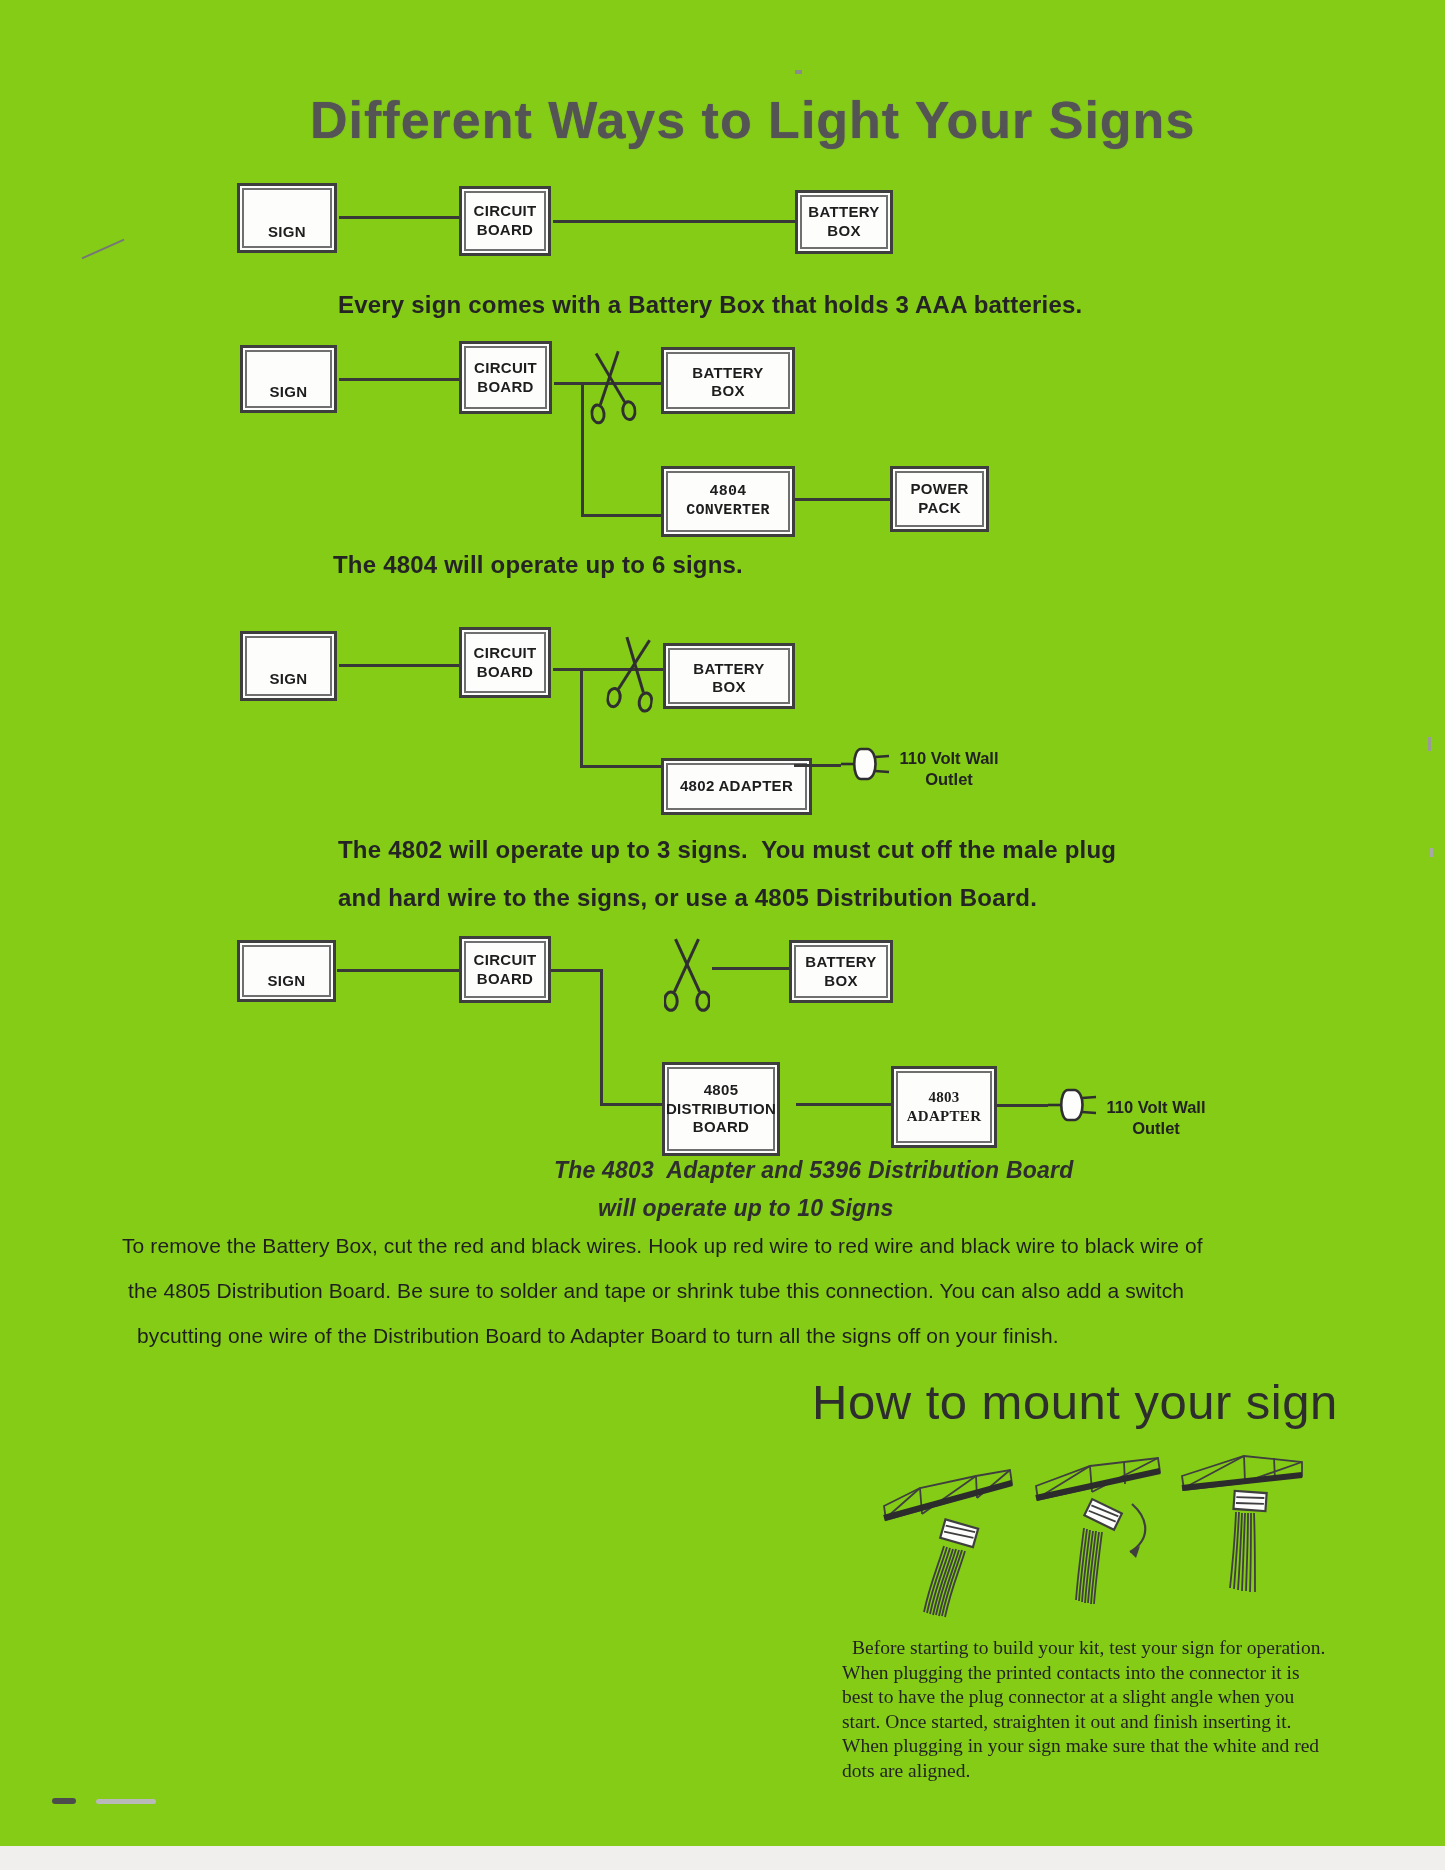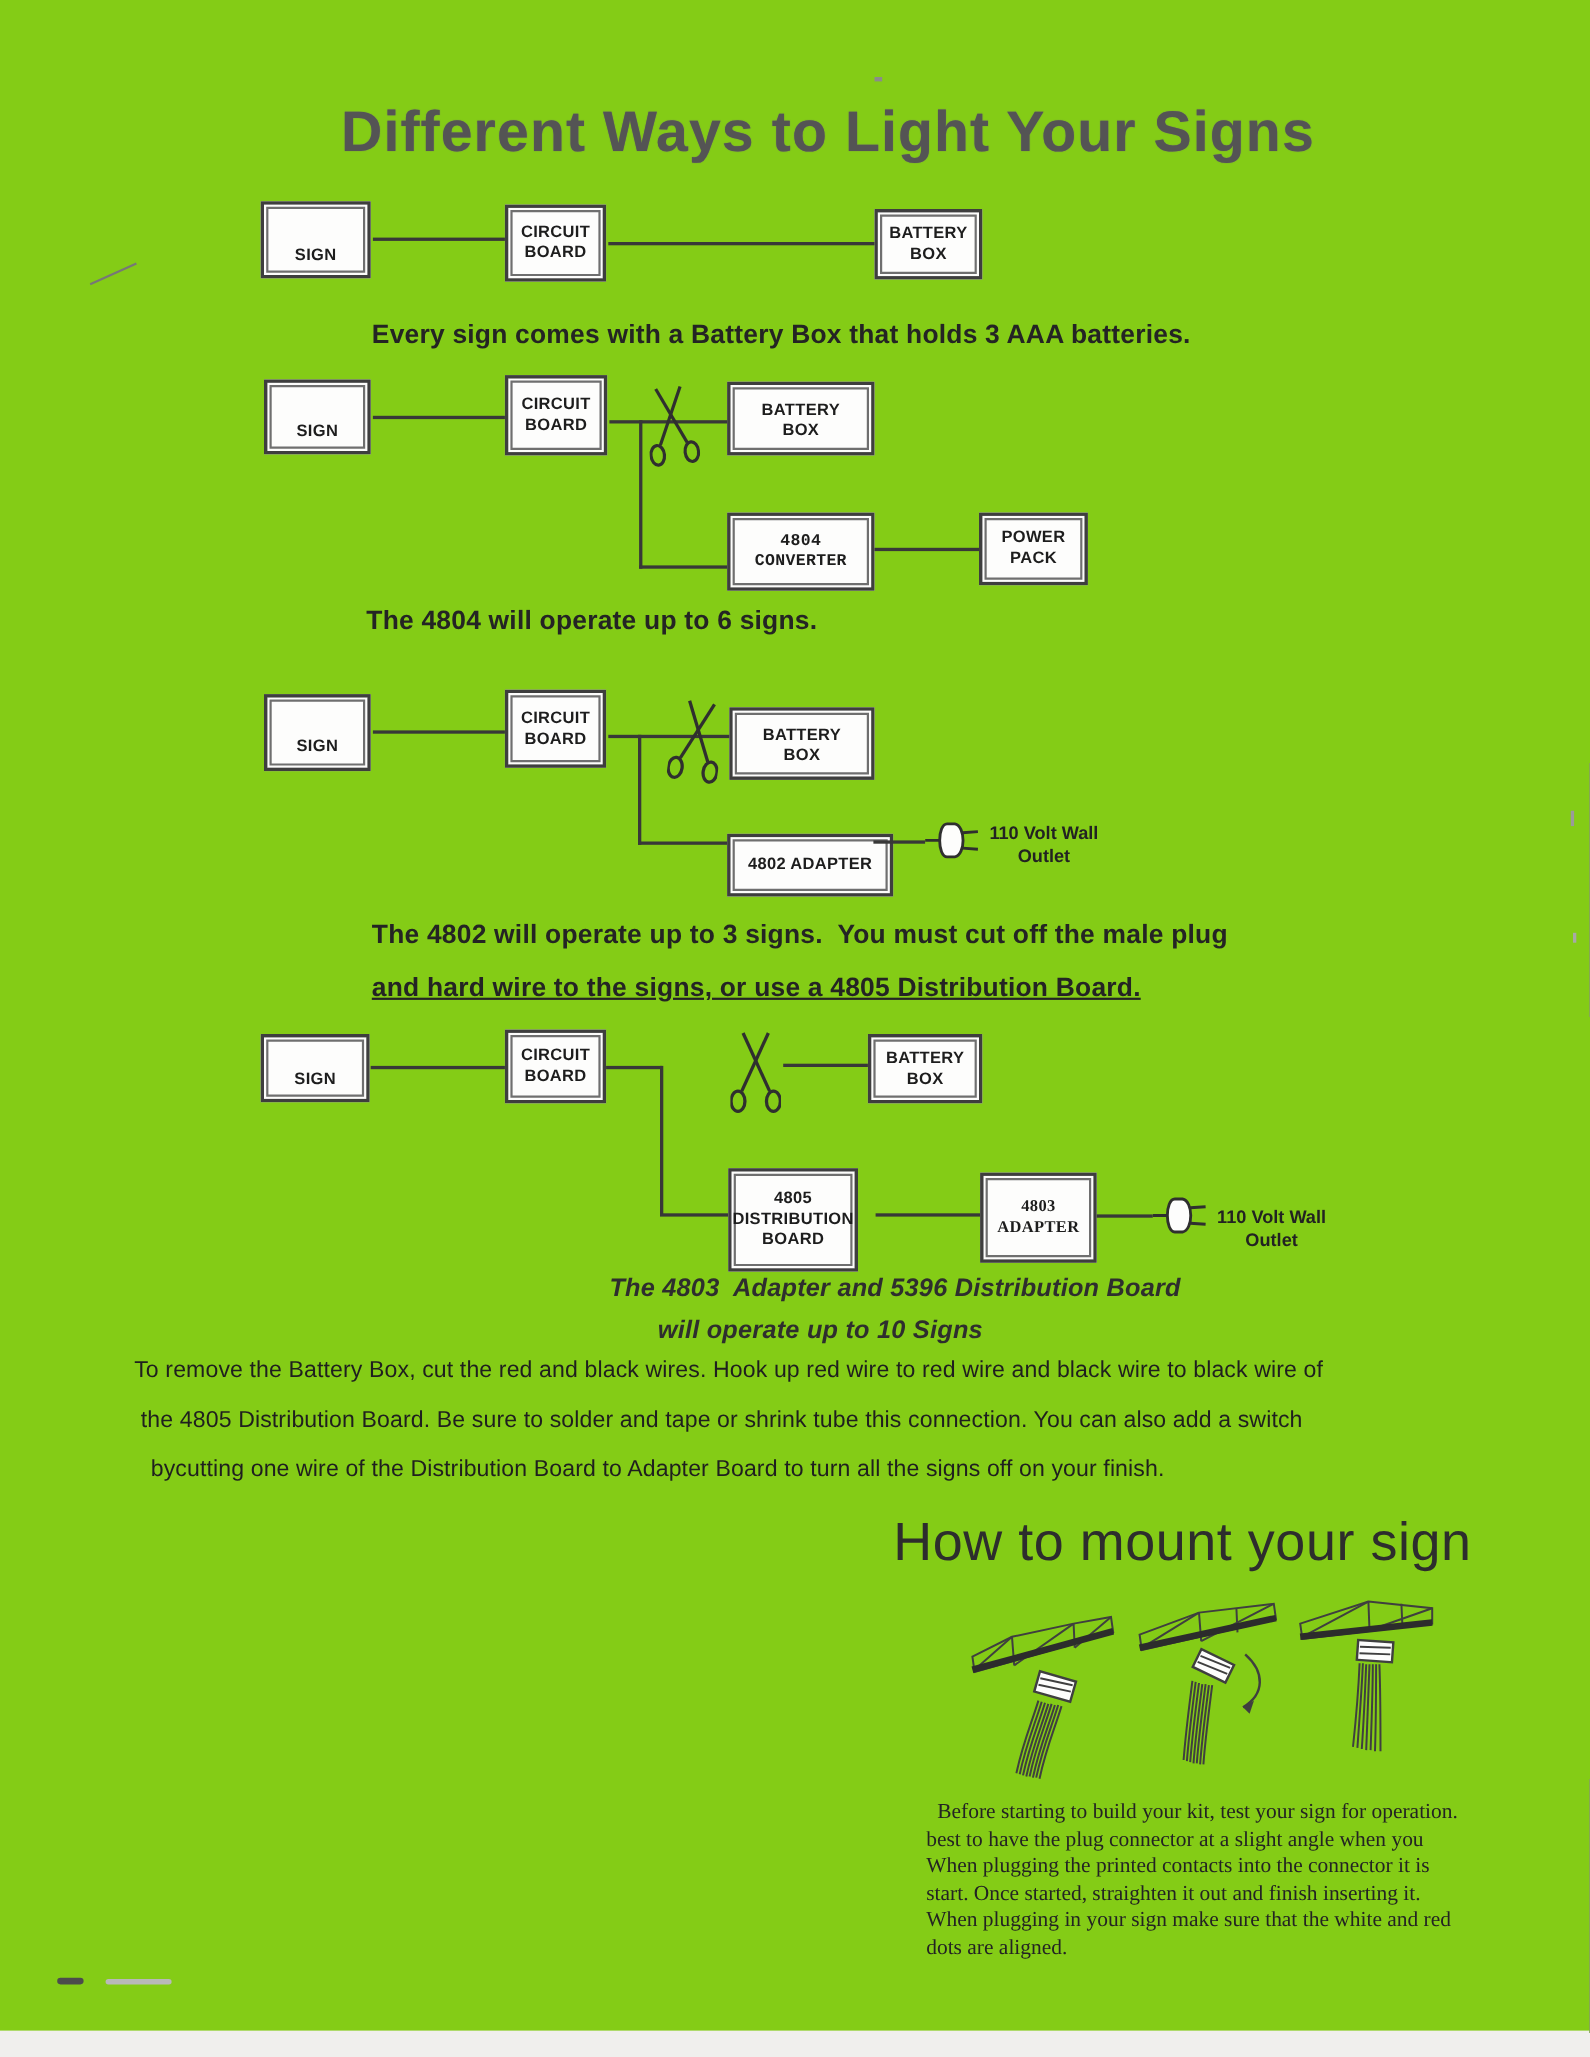--- a/index.html
+++ b/index.html
@@ -112,21 +112,21 @@
     <div class="icon" style="left:841px; top:742px;">
       <svg width="52" height="44" viewBox="0 0 52 44" fill="none" stroke="#2f2f2f" stroke-width="2.6">
         <line x1="0" y1="22" x2="13" y2="22"></line>
         <path d="M20 7 C11 7 11 37 20 37 L27 37 C37 35 37 9 27 7 Z" fill="#fdfdfc"></path>
         <line x1="34" y1="15" x2="48" y2="14"></line>
         <line x1="34" y1="29" x2="48" y2="30"></line>
       </svg>
     </div>
     <div class="outlet" style="left:893px; top:748px;">110 Volt Wall Outlet</div>
     <div class="caption" style="left:338px; top:836px;">The 4802 will operate up to 3 signs.  You must cut off the male plug</div>
-    <div class="caption" style="left:338px; top:884px;text-decoration:underline;">and hard wire to the signs, or use a 4805 Distribution Board.</div>
+    <div class="caption" style="left:338px; top:884px;">and hard wire to the signs, or use a 4805 Distribution Board.</div>
   </div>
 
   <div>
     <div class="box" style="left:237px; top:940px; width:99px; height:62px; align-items:flex-end; padding-bottom:8px;">SIGN</div>
     <div class="box" style="left:459px; top:936px; width:92px; height:67px;">CIRCUIT BOARD</div>
     <div class="box" style="left:789px; top:940px; width:104px; height:63px;">BATTERY BOX</div>
     <div class="hline" style="left:337px; top:969px; width:122px;"></div>
     <div class="hline" style="left:551px; top:969px; width:51px;"></div>
     <div class="vline" style="left:600px; top:969px; height:136px;"></div>
     <div class="hline" style="left:600px; top:1103px; width:62px;"></div>
@@ -218,22 +218,22 @@
       <path d="M64 65 C63 89 62 113 60 142"></path>
         <path d="M67 65 C66 89 65 113 64 143"></path>
       <path d="M70 65 C70 89 69 113 68 143"></path>
         <path d="M73 65 C73 89 73 113 72 144"></path>
       <path d="M76 65 C77 89 77 113 77 144"></path>
     </svg>
   </div>
 
   <div class="mount-par">
     <div>Before starting to build your kit, test your sign for operation.</div>
+    <div>When plugging the printed contacts into the connector it is</div>
     <div>best to have the plug connector at a slight angle when you</div>
-    <div>When plugging the printed contacts into the connector it is</div>
     <div>start. Once started, straighten it out and finish inserting it.</div>
     <div>When plugging in your sign make sure that the white and red</div>
     <div>dots are aligned.</div>
   </div>
 
   <div class="artifact" style="left:795px; top:70px; width:7px; height:4px; background:#8b8b8b;"></div>
   <div class="artifact" style="left:1428px; top:737px; width:3px; height:14px; background:#9a9a9a;"></div>
   <div class="artifact" style="left:1430px; top:848px; width:3px; height:9px; background:#a8a8a8;"></div>
   <div class="artifact" style="left:52px; top:1798px; width:24px; height:6px; background:#4c4c4c; border-radius:3px;"></div>
   <div class="artifact" style="left:96px; top:1799px; width:60px; height:5px; background:#b9b9b9; border-radius:3px;"></div>

